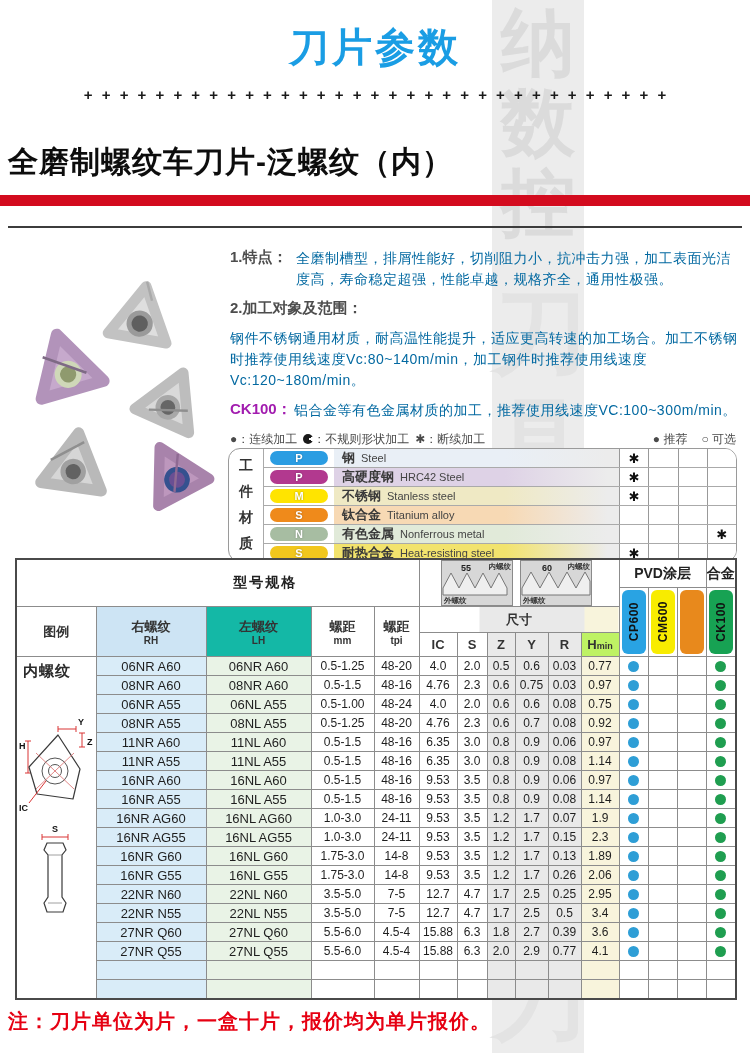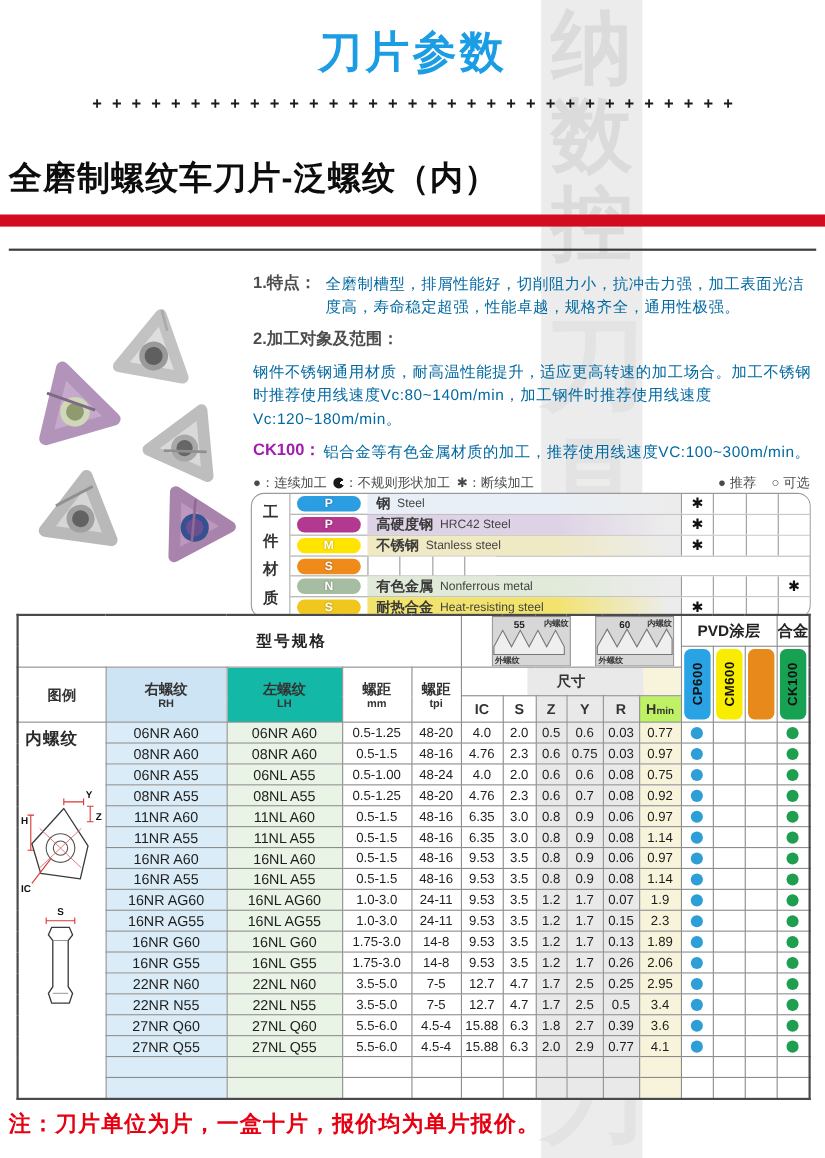--- a/index.html
+++ b/index.html
@@ -65,21 +65,21 @@
         background:#fff;position:absolute}
   .spec th,.spec td{border:1px solid #8c8c8c;padding:0;text-align:center;vertical-align:middle;
                     overflow:hidden}
   .spec{border:2px solid #4a4a4a}
   .hr1 th{height:27px;font-size:14px;font-weight:bold;color:#222}
   .hr2 th{height:24px}
   .hr3 th{height:21px;font-size:13px;font-weight:bold;color:#333}
   .hr4 th{height:23px;font-size:13px;font-weight:bold;color:#333}
   .th-model{font-size:21px;font-weight:bold;color:#222;text-align:left;padding-left:95px !important;letter-spacing:2px}
   .th-diagrams{vertical-align:middle}
-  .diag-wrap{display:flex;justify-content:flex-end;gap:22px;padding-right:6px}
+  .diag-wrap{display:flex;justify-content:center;gap:7px;padding-right:6px}
   .th-rh{background:#cde4f4}
   .th-lh{background:#14b8a6}
   .hdr-small{display:block;font-size:10px;font-weight:bold;margin-top:-1px}
   .th-size{background:linear-gradient(90deg,#fff 0 30%,#e9e9e9 30% 83%,#f8f4dc 83%)}
   .th-z,.th-y,.th-r{background:#e9e9e9}
   .th-hmin{background:#bef264;font-size:12px}
   .th-hmin small{font-size:9px}
   .th-pill{background:#fff}
   .pill{width:24px;height:64px;margin:2px auto;border-radius:6px;display:flex;align-items:center;justify-content:center}
   .pill span{writing-mode:vertical-rl;transform:rotate(180deg);font-size:12px;font-weight:bold;color:#111;letter-spacing:.5px}
@@ -216,20 +216,24 @@
         <div class="mat-marks">
           <div class="mat-mark">✱</div>
           <div class="mat-mark"></div>
           <div class="mat-mark"></div>
           <div class="mat-mark"></div>
         </div>
       </div>
       <div class="mat-row">
         <div class="mat-pill-cell">
           <div class="mat-pill" style="background: rgb(239, 138, 27);">S</div>
+        </div>
+        <div class="mat-band" style="background: linear-gradient(90deg, rgb(247, 217, 180) 0px, rgb(247, 217, 180) 60%, rgb(236, 236, 236) 96%);">
+          <span class="mat-cn">钛合金</span>
+          <span class="mat-en">Titanium alloy</span>
         </div>
         <div class="mat-marks">
           <div class="mat-mark"></div>
           <div class="mat-mark"></div>
           <div class="mat-mark"></div>
           <div class="mat-mark"></div>
         </div>
       </div>
       <div class="mat-row">
         <div class="mat-pill-cell">

